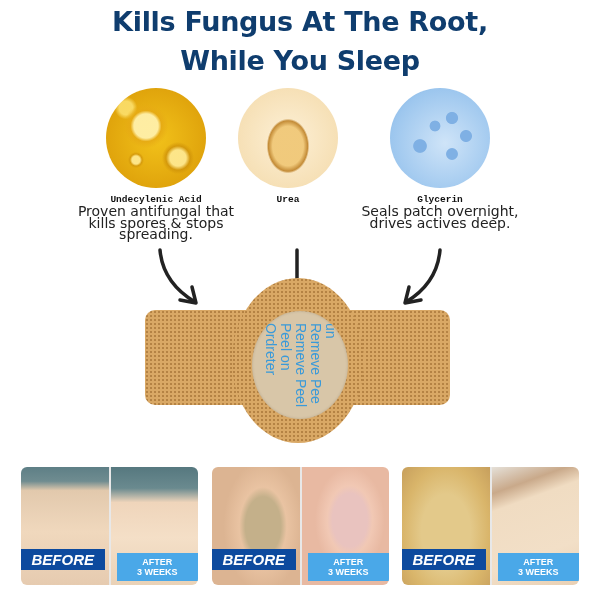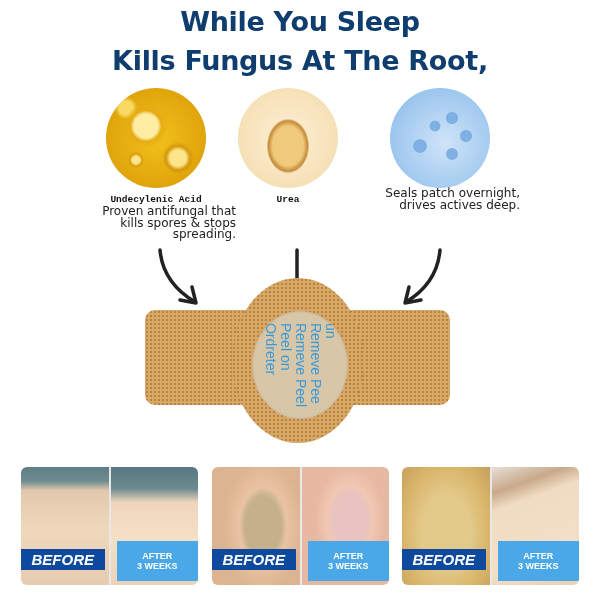--- a/index.html
+++ b/index.html
@@ -12,21 +12,21 @@
     font-family: "DejaVu Sans", sans-serif; font-weight: bold;
     font-size: 27px; line-height: 39px; letter-spacing: -0.3px;
   }
 
   .ingredient { position: absolute; top: 88px; width: 160px; text-align: center; }
   .ing-circle {
     width: 100px; height: 100px; border-radius: 50%; margin: 0 auto;
     position: relative; overflow: hidden;
   }
   .ing-name { margin-top: 6px; font-weight: bold; font-size: 9.5px; color: #111; line-height: 12px; font-family: Liberation Mono, monospace; }
-  .ing-desc { font-size: 12px; color: #222; line-height: 11.5px; text-align: right; }
+  .ing-desc { font-size: 14px; color: #222; line-height: 11.5px; }
 
   .c-acid {
     background:
       radial-gradient(circle at 40% 38%, rgba(255,240,170,0.95) 0 14%, rgba(230,170,20,0.9) 18%, transparent 26%),
       radial-gradient(circle at 72% 70%, rgba(255,235,150,0.9) 0 8%, rgba(210,150,10,0.9) 12%, transparent 16%),
       radial-gradient(circle at 30% 72%, rgba(255,235,150,0.9) 0 4%, rgba(210,150,10,0.8) 6%, transparent 8%),
       radial-gradient(circle at 20% 20%, rgba(255,230,120,0.8) 0 6%, transparent 10%),
       radial-gradient(circle at 50% 50%, #f2c21a, #e0a40c 70%, #c98a05);
   }
   .c-urea {
@@ -78,54 +78,55 @@
     border-radius: 6px; overflow: hidden; display: flex;
   }
   .half { position: relative; flex: 1; height: 100%; }
   .half + .half { border-left: 2px solid #e8e8e8; }
   .lbl {
     position: absolute; left: 0; right: 0; bottom: 0; height: 21px;
     color: #fff; font-family: "Liberation Sans", sans-serif; font-weight: bold;
     display: flex; align-items: center; justify-content: center; text-align: center;
   }
   .lbl-before { background: #0d4a9e; font-size: 15px; bottom: 15px; left: 0; right: 4px; font-style: italic; }
-  .lbl-after { background: #4aa8e8; font-size: 9px; line-height: 10px; height: 40px; bottom: 4px; left: 6px; right: 0; flex-direction: column; }
+  .lbl-after { background: #4aa8e8; font-size: 9px; line-height: 10px; height: 28px; bottom: 4px; left: 6px; right: 0; flex-direction: column; }
 
   .p1b { background: linear-gradient(180deg, #5e7f86 0%, #6f8c90 12%, #e2c9ad 20%, #f0d8bd 55%, #e6cbb0 100%); }
   .p1a { background: linear-gradient(180deg, #56787f 0%, #6a8a8f 18%, #efd5bb 30%, #f4dfc7 60%, #ead2b7 100%); }
   .p2b { background: radial-gradient(ellipse 45% 55% at 58% 50%, #c4b08a 0 45%, #e9c3a2 60%, #dcb492 100%); }
   .p2a { background: radial-gradient(ellipse 40% 45% at 55% 45%, #e9c3bf 0 50%, #f1c8b4 65%, #e8b9a2 100%); }
   .p3b { background: radial-gradient(ellipse 70% 80% at 50% 55%, #e3c98a 0 40%, #d9b56a 70%, #c69e5c 100%); }
   .p3a { background: linear-gradient(160deg, #e5e0d8 0%, #c9a98a 18%, #f0dcc2 30%, #f2dfc7 70%, #e9d0b4 100%); }
 </style>
 </head>
 <body>
 
 <div class="title">
+  <div>Kills Fungus At The Root,</div>
   <div>While You Sleep</div>
-  <div>Kills Fungus At The Root,</div>
 </div>
 
 <div class="ingredient" style="left:76px;">
   <div class="ing-circle c-acid"></div>
   <div class="ing-name">Undecylenic Acid</div>
   <div class="ing-desc">
     <div>Proven antifungal that</div>
     <div>kills spores &amp; stops</div>
     <div>spreading.</div>
   </div>
 </div>
 
 <div class="ingredient" style="left:208px;">
   <div class="ing-circle c-urea"></div>
   <div class="ing-name">Urea</div>
 </div>
 
 <div class="ingredient" style="left:360px;">
   <div class="ing-circle c-gly"></div>
+  <div class="ing-name">Glycerin</div>
   <div class="ing-desc">
     <div>Seals patch overnight,</div>
     <div>drives actives deep.</div>
   </div>
 </div>
 
 <svg class="arrow" style="left:150px;top:248px;" width="60" height="60" viewBox="0 0 60 60">
   <path d="M10 2 C 12 25, 25 42, 45 54" stroke="#222" stroke-width="3.5" fill="none" stroke-linecap="round"></path>
   <path d="M30 52 L46 55 L42 39" stroke="#222" stroke-width="3.5" fill="none" stroke-linecap="round" stroke-linejoin="round"></path>
 </svg>

